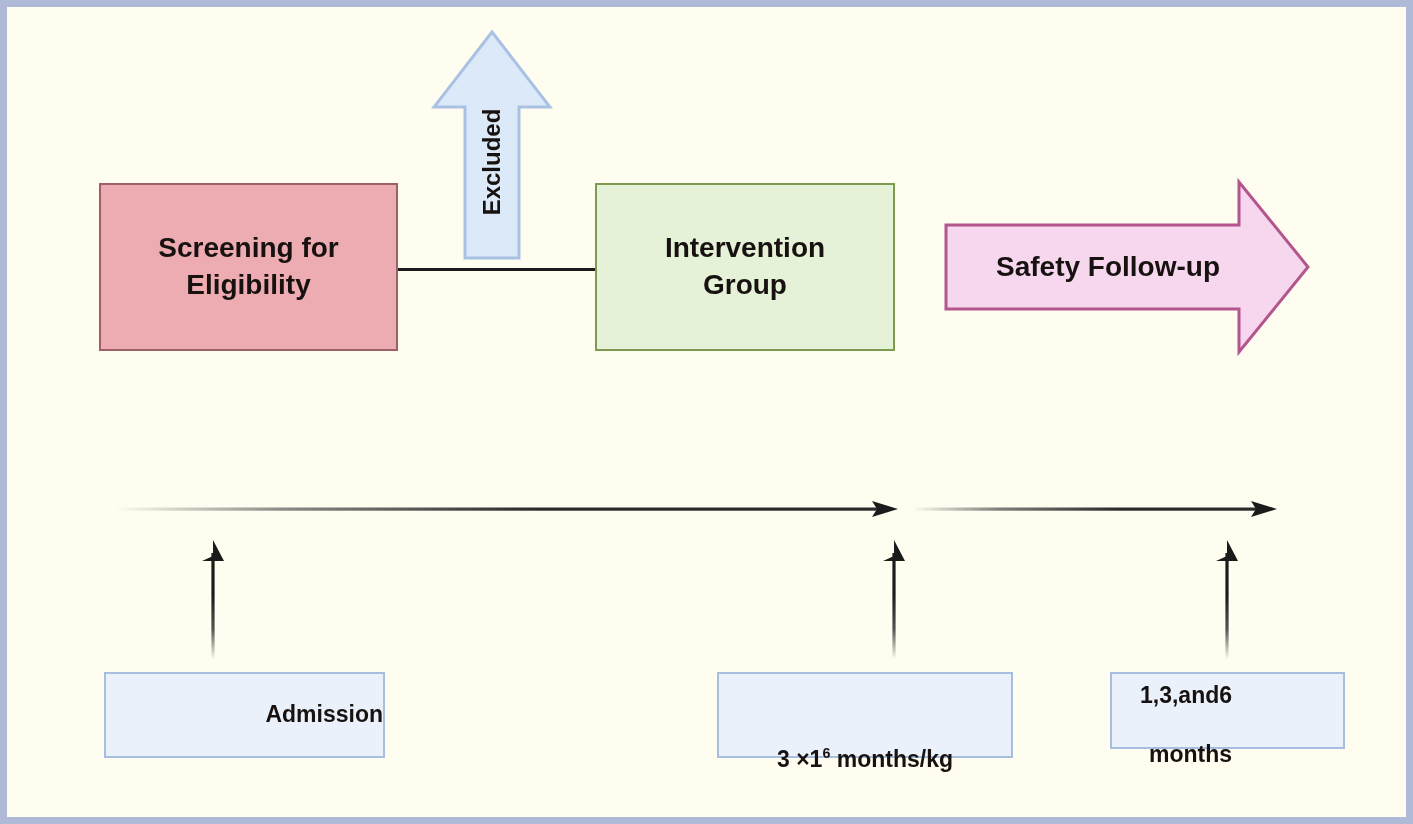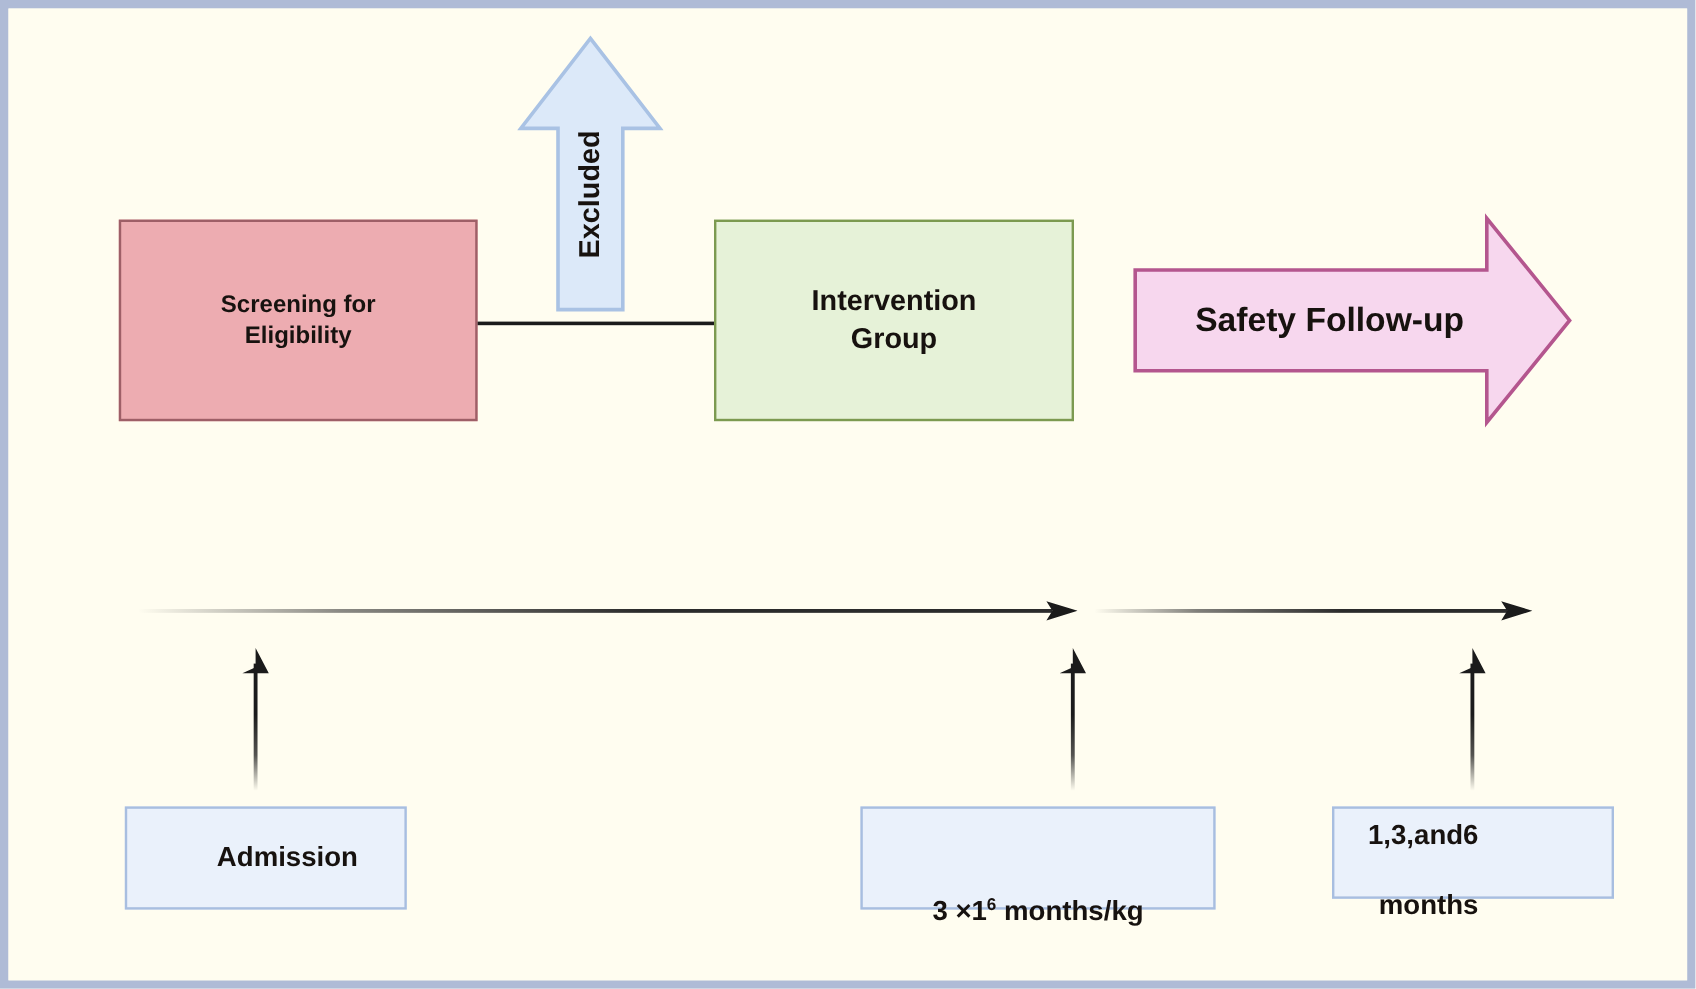--- a/index.html
+++ b/index.html
@@ -34,27 +34,27 @@
     color: #17120f;
     line-height: 1.32;
     white-space: pre-line;
   }
 
   
   #screening-box {
     left: 92px;  top: 176px;  width: 299px; height: 168px;
     background: #EDACB1;
     border: 2px solid #9E5F67;
-    font-size: 20px;
+    font-size: 28px;
   }
   #intervention-box {
     left: 588px; top: 176px; width: 300px; height: 168px;
     background: #E6F2D8;
     border: 2px solid #7C9A50;
-    font-size: 24px;
+    font-size: 28px;
   }
 
   
   #connector-line {
     position: absolute;
     left: 391px; top: 261px;
     width: 198px; height: 3px;
     background: #1b1b1b;
   }
 
@@ -133,22 +133,22 @@
     border: 2px solid #A8BEE0;
     display: flex;
     align-items: center;
     font-weight: bold;
     color: #17120f;
     font-size: 23px;
     line-height: 1.3;
     white-space: pre-line;
   }
   #admission-box {
-    left: 97px; top: 665px; width: 235px; height: 86px;
-    justify-content: center;
+    left: 97px; top: 665px; width: 281px; height: 86px;
+    justify-content: flex-end;
     padding-left: 36px;
     text-align: left;
   }
   #infusion-box {
     left: 710px; top: 665px; width: 296px; height: 86px;
     justify-content: center;
     text-align: center;
   }
   #followup-box {
     left: 1103px; top: 665px; width: 235px; height: 77px;

